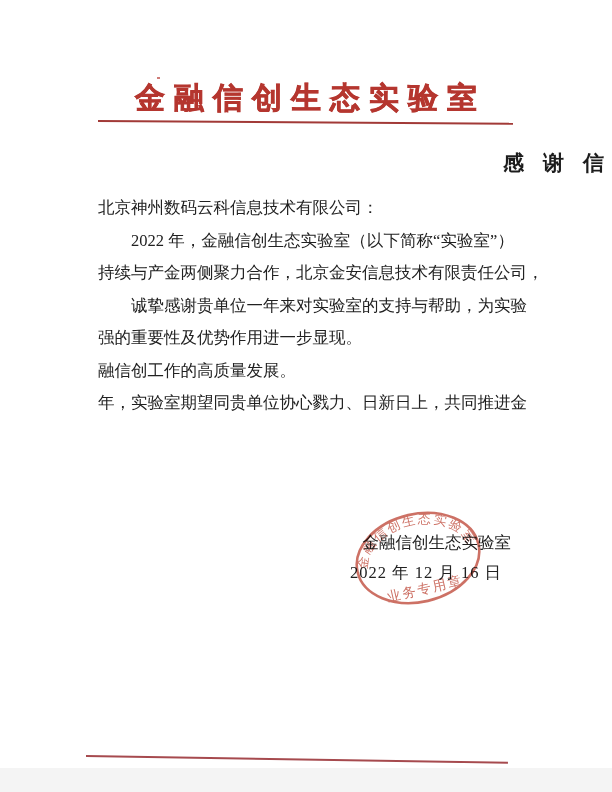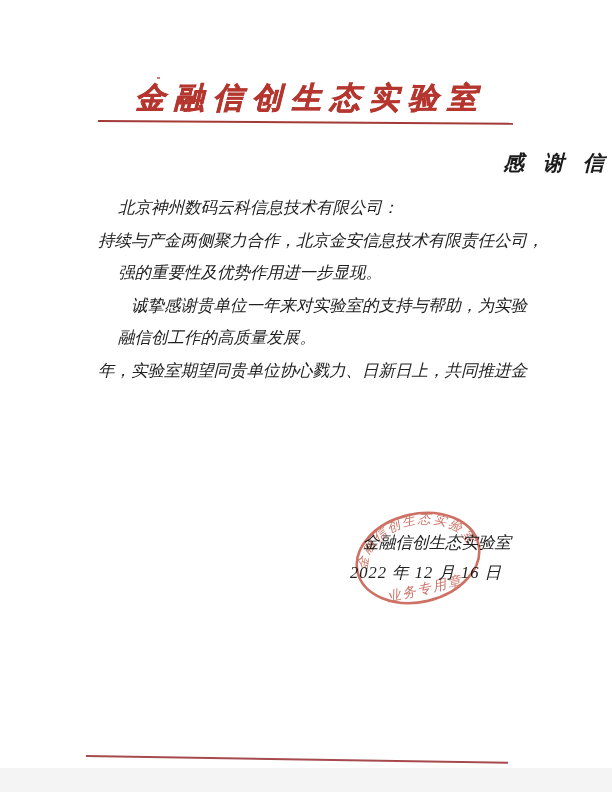--- a/index.html
+++ b/index.html
@@ -6,21 +6,20 @@
   body{
     width:612px;height:792px;
     background:#f4f4f4;
     font-family:"Liberation Serif","DejaVu Serif",serif;
   }
   .page{
     position:relative;
     width:612px;height:768px;
     background:var(--paper,#ffffff);
     overflow:hidden;
-    font-style:italic;
   }
   
   .letterhead-title{
     position:absolute;
     left:0;top:78px;width:612px;
     text-align:center;
     font-size:30px;
     font-weight:bold;
     color:var(--title-red,#b5362f);
     letter-spacing:9px;
@@ -66,21 +65,20 @@
   }
   .body-line{
     height:32.5px;
     line-height:32.5px;
     text-align:justify;
     text-align-last:justify;
     white-space:nowrap;
   }
   .body-line.noflush{
     text-align-last:left;
-    margin-left:20px;
   }
   .body-line.indent{
     padding-left:33px;
   }
   
   .signature{
     position:absolute;
     right:101px;top:528px;
     text-align:right;
     color:#212121;
@@ -118,23 +116,24 @@
   <div class="red-speck"></div>
 
   <div class="letterhead-title">金融信创生态实验室</div>
 
   <div class="header-rule"></div>
 
   <div class="letter-title">感谢信</div>
 
   <div class="body-lines">
       <div class="body-line noflush">北京神州数码云科信息技术有限公司：</div>
+      <div class="body-line indent">2022 年，金融信创生态实验室（以下简称“实验室”）</div>
       <div class="body-line">持续与产金两侧聚力合作，北京金安信息技术有限责任公司，</div>
+      <div class="body-line indent">诚挚感谢贵单位一年来对实验室的支持与帮助，为实验</div>
       <div class="body-line noflush">强的重要性及优势作用进一步显现。</div>
-      <div class="body-line indent">诚挚感谢贵单位一年来对实验室的支持与帮助，为实验</div>
       <div class="body-line noflush">融信创工作的高质量发展。</div>
       <div class="body-line">年，实验室期望同贵单位协心戮力、日新日上，共同推进金</div>
     </div>
 
   <div class="signature">
     <div class="sig-org">金融信创生态实验室</div>
     <div class="sig-date">2022 年 12 月 16 日</div>
   </div>
 
   <svg class="seal" viewBox="0 0 164 122" xmlns="http://www.w3.org/2000/svg">

